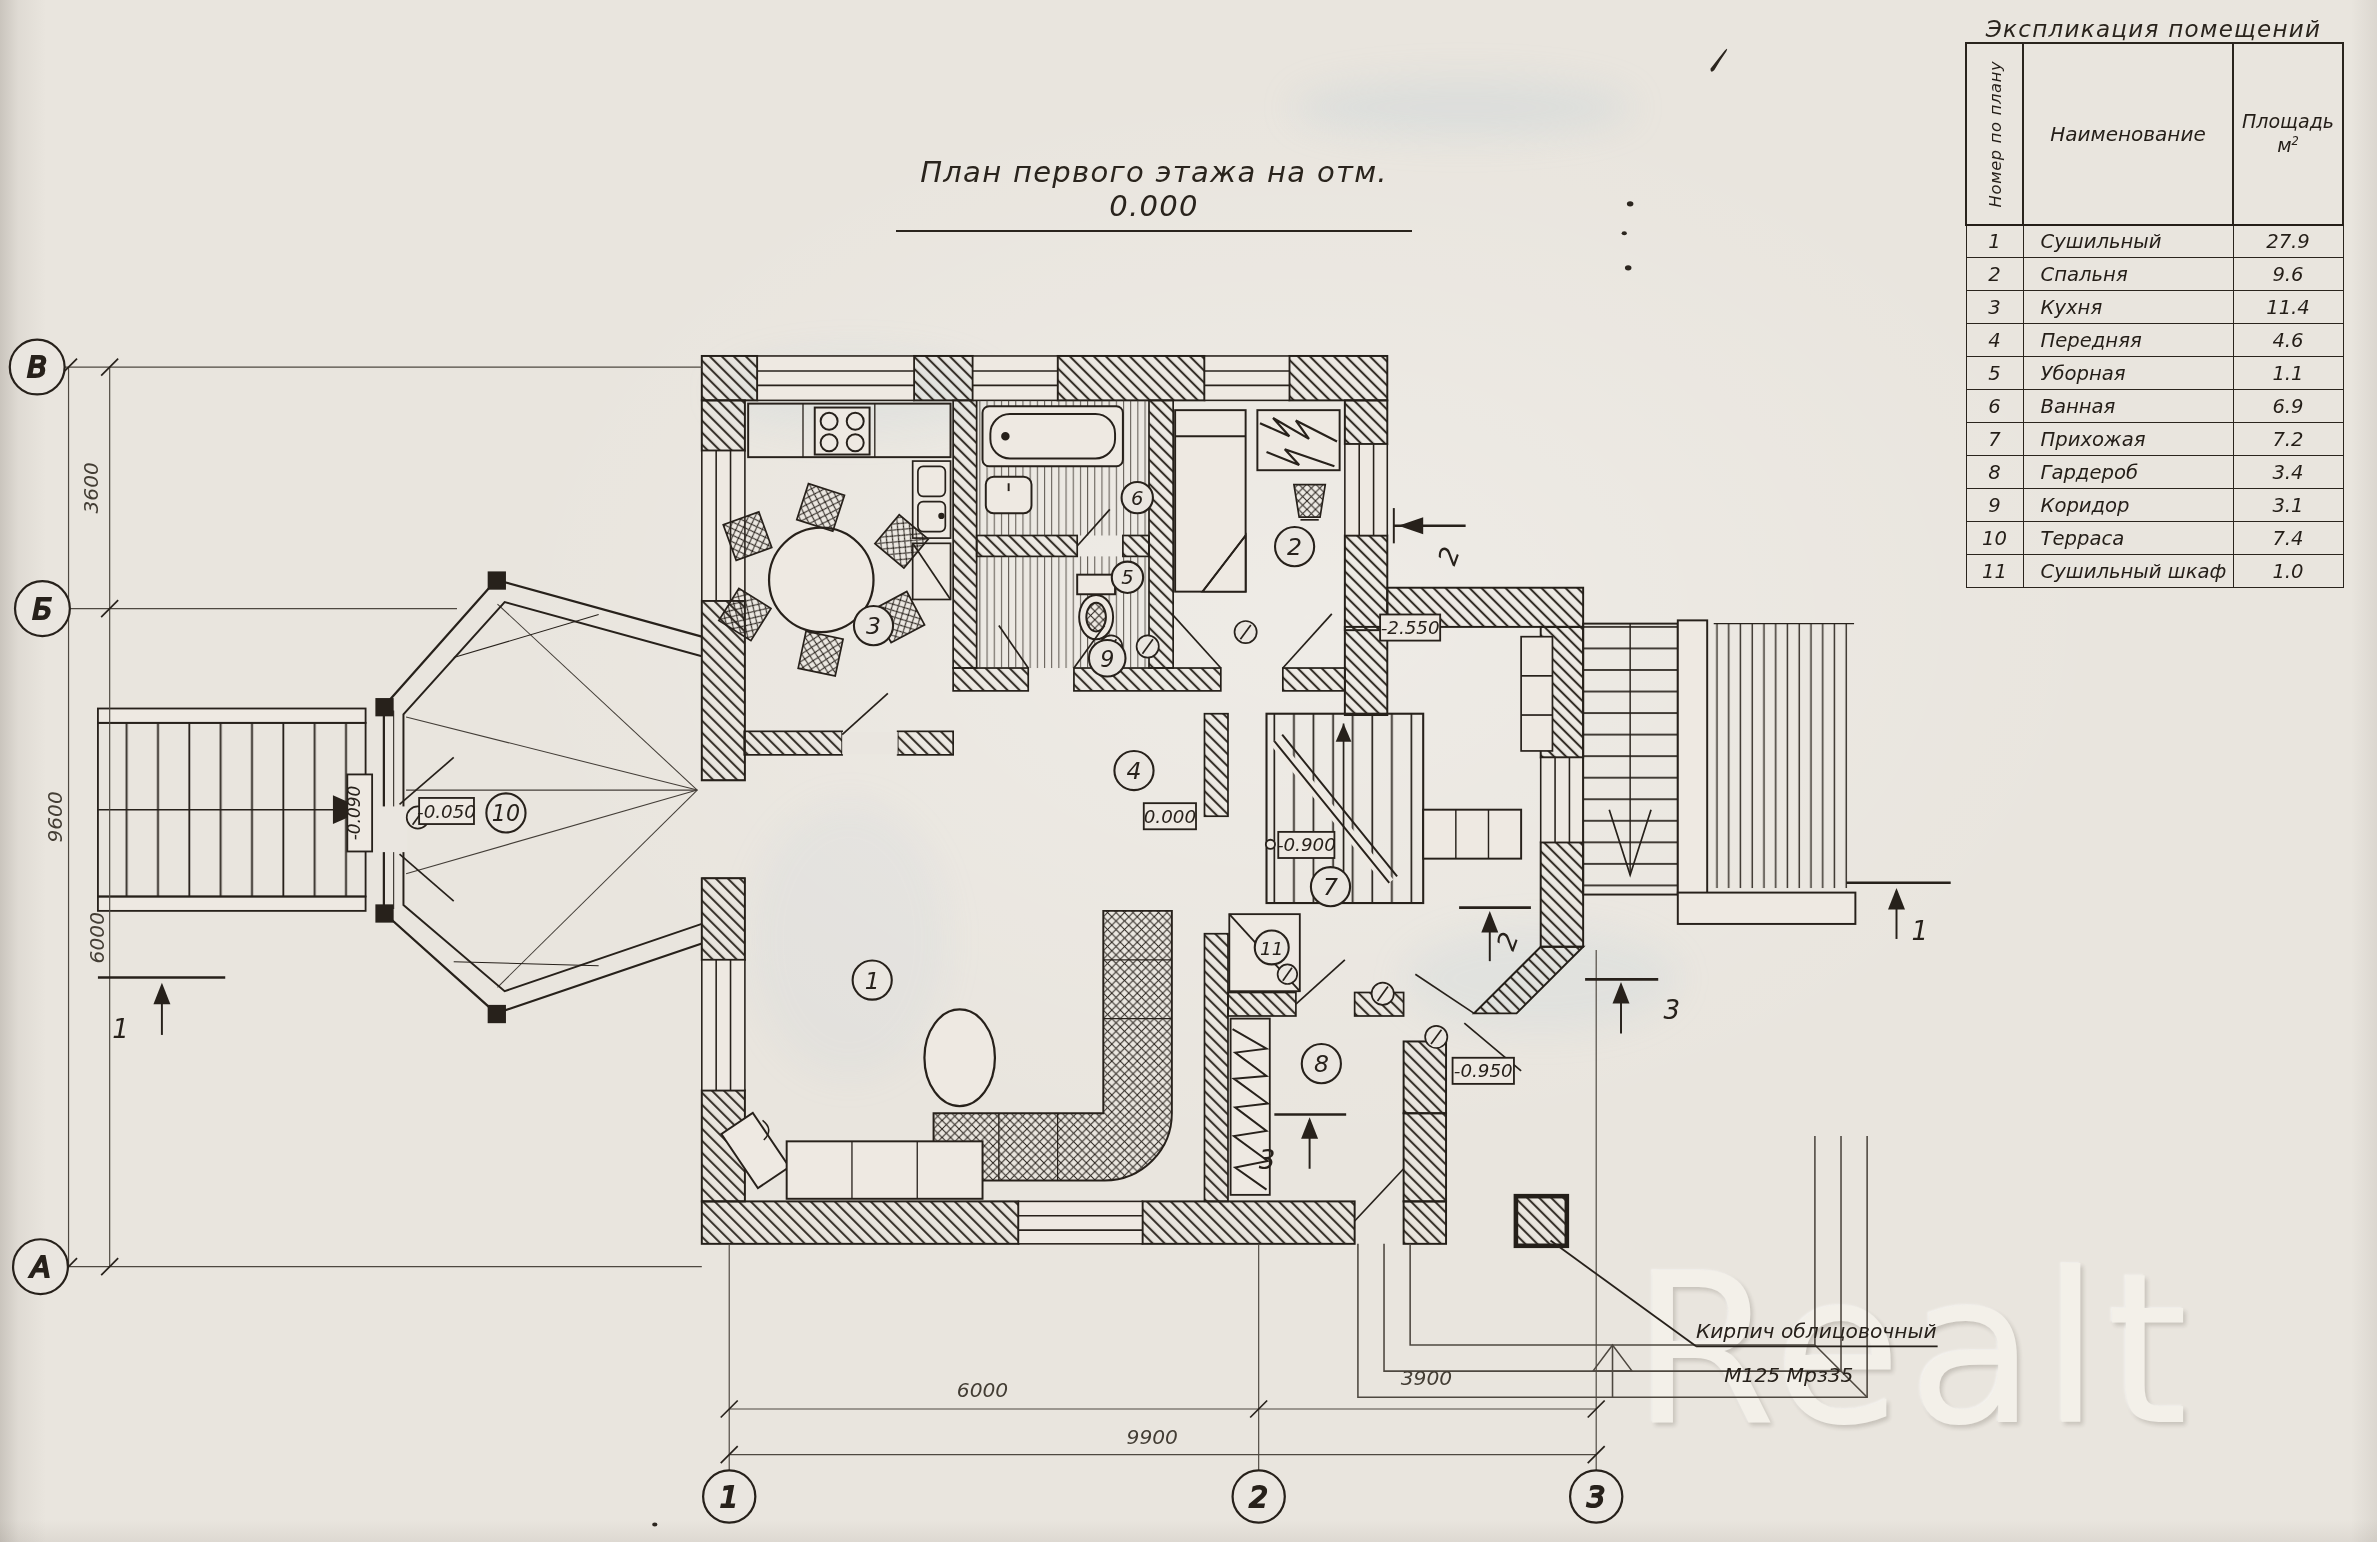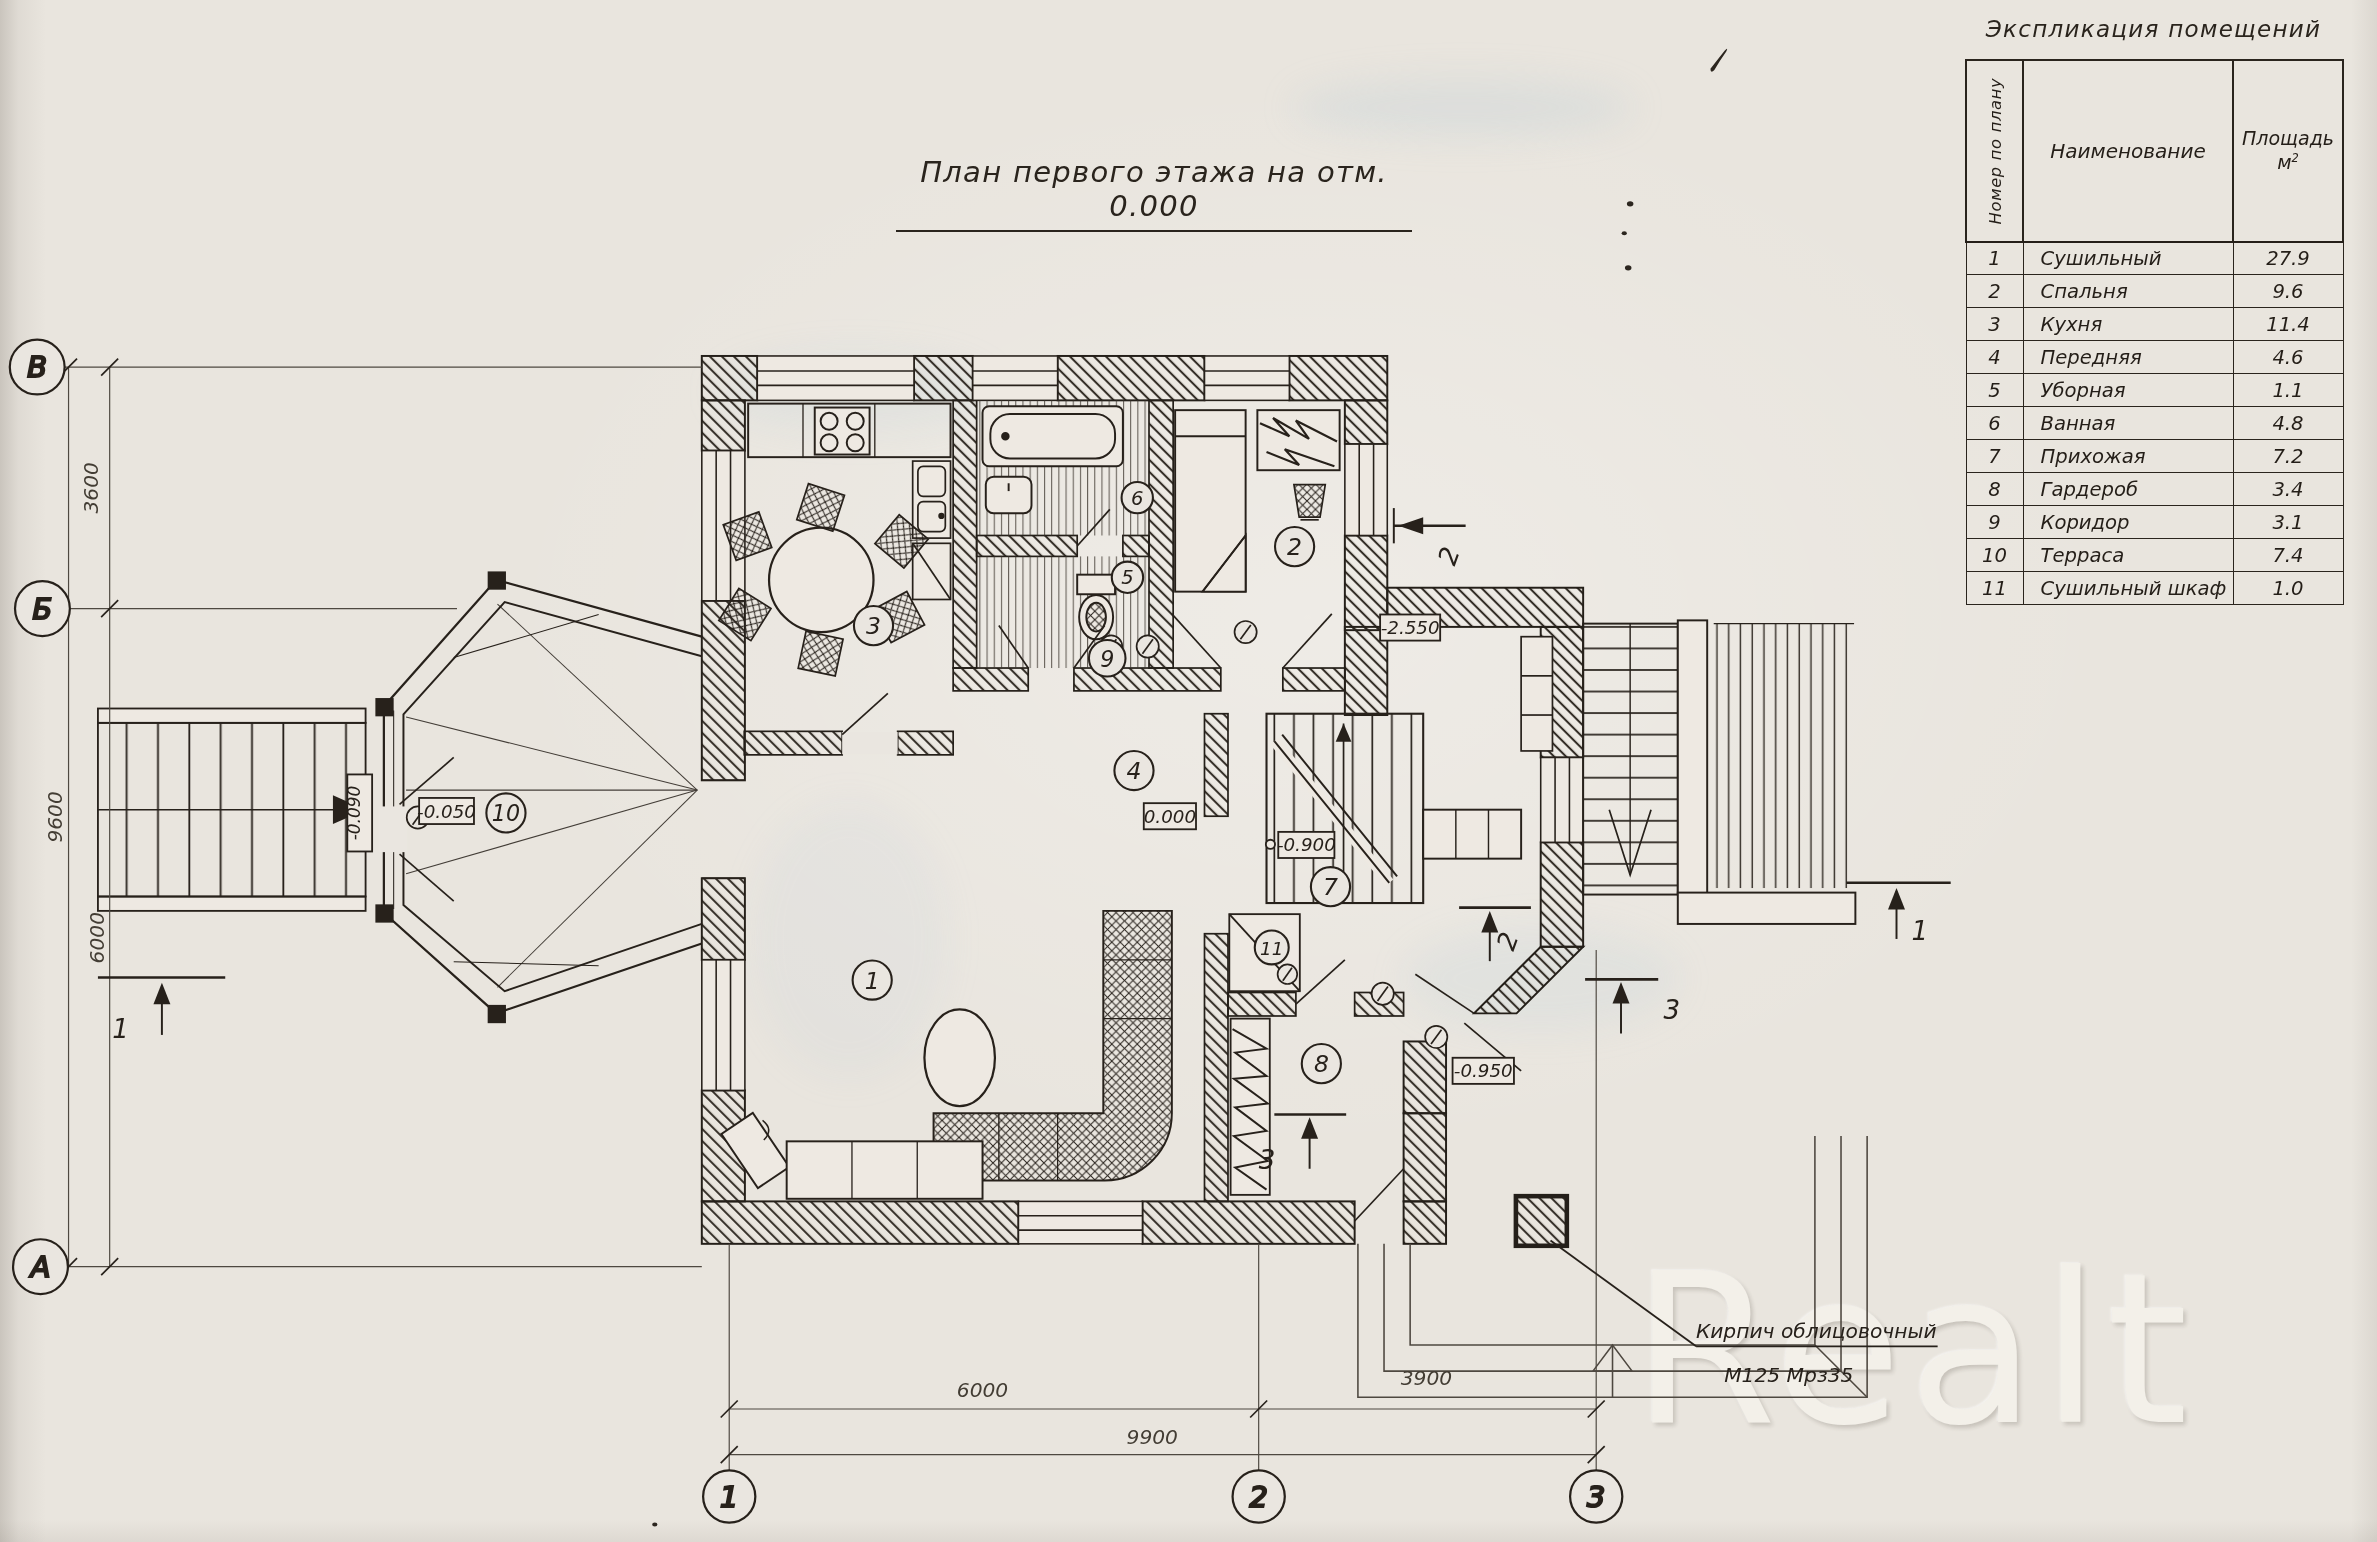--- a/index.html
+++ b/index.html
@@ -20,21 +20,21 @@
     border-bottom:2px solid #2a241d;padding-bottom:7px;color:#2a241d;
   }
   #watermark{
     position:absolute;left:1632px;top:1246px;width:731px;
     font-size:208px;font-weight:normal;font-style:normal;letter-spacing:6.5px;
     color:#f4f1ea;opacity:.92;text-shadow:2.6px 3.3px 4.6px rgba(110,104,92,.30), -1.3px -1.3px 2px rgba(255,255,255,.6);
     font-family:"DejaVu Sans", sans-serif;line-height:1;
   }
   
   #legend{position:absolute;left:1965px;top:15.7px;width:377px;}
-  #legend .ttl{font-size:23px;font-style:italic;text-align:center;letter-spacing:1.3px;margin-bottom:17px;color:#2a241d;}
+  #legend .ttl{font-size:23px;font-style:italic;text-align:center;letter-spacing:1.3px;margin-bottom:0;color:#2a241d;}
   table.spec{border-collapse:collapse;width:377px;table-layout:fixed;background:transparent;}
   table.spec td,table.spec th{border:1.3px solid #2a241d;font-style:italic;color:#241e18;}
   table.spec .outer{border-width:2px;}
   col.c1{width:57px;}col.c2{width:210px;}col.c3{width:110px;}
   tr.hdr{height:178px;}
   tr.hdr th{font-weight:normal;vertical-align:middle;border-bottom:2.6px solid #241e18;}
   .vertwrap{position:relative;height:178px;}
   .vert{
     position:absolute;left:50%;top:50%;transform:translate(-50%,-50%) rotate(-90deg);
     white-space:nowrap;font-size:16.3px;font-style:italic;letter-spacing:0.7px;
@@ -104,21 +104,21 @@
           <td class="are">4.6</td>
         </tr>
     <tr class="row">
           <td class="num">5</td>
           <td class="nam">Уборная</td>
           <td class="are">1.1</td>
         </tr>
     <tr class="row">
           <td class="num">6</td>
           <td class="nam">Ванная</td>
-          <td class="are">4.8</td>
+          <td class="are">6.9</td>
         </tr>
     <tr class="row">
           <td class="num">7</td>
           <td class="nam">Прихожая</td>
           <td class="are">7.2</td>
         </tr>
     <tr class="row">
           <td class="num">8</td>
           <td class="nam">Гардероб</td>
           <td class="are">3.4</td>

